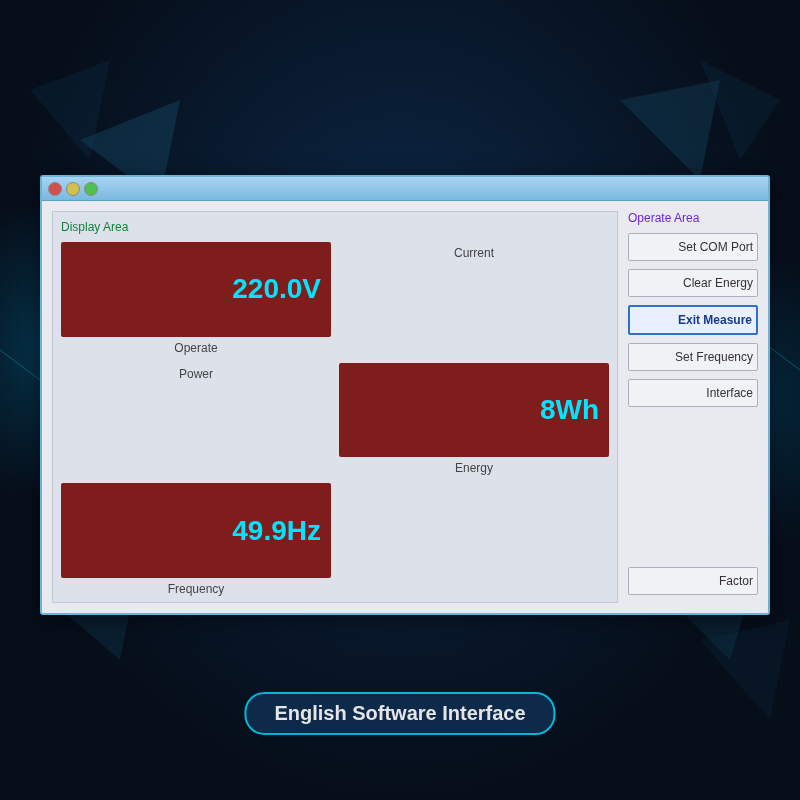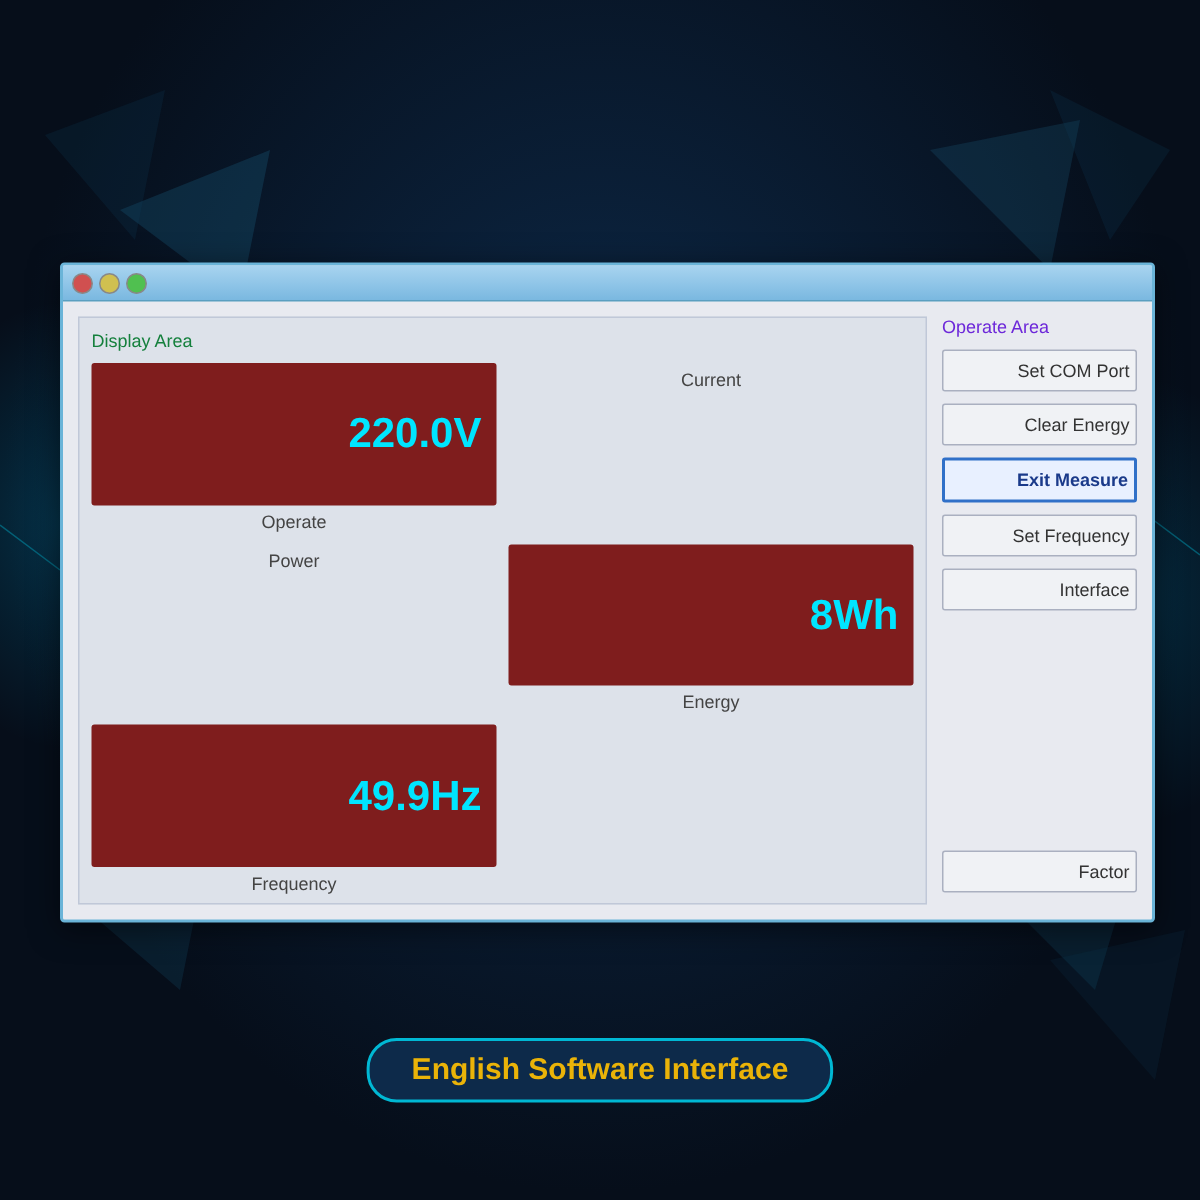--- a/index.html
+++ b/index.html
@@ -189,21 +189,21 @@
       left: 50%;
       transform: translateX(-50%);
       z-index: 10;
     }
 
     .bottom-label {
       background: #0d2a4a;
       border: 2px solid #00b8d4;
       border-radius: 20px;
       padding: 8px 28px;
-      color: #eab308;
+      color: #e5e5e5;
       font-size: 20px;
       font-weight: bold;
       white-space: nowrap;
     }
   </style>
 </head>
 <body>
 
 <div class="bg"></div>
 <div class="bg-glow-left"></div>

